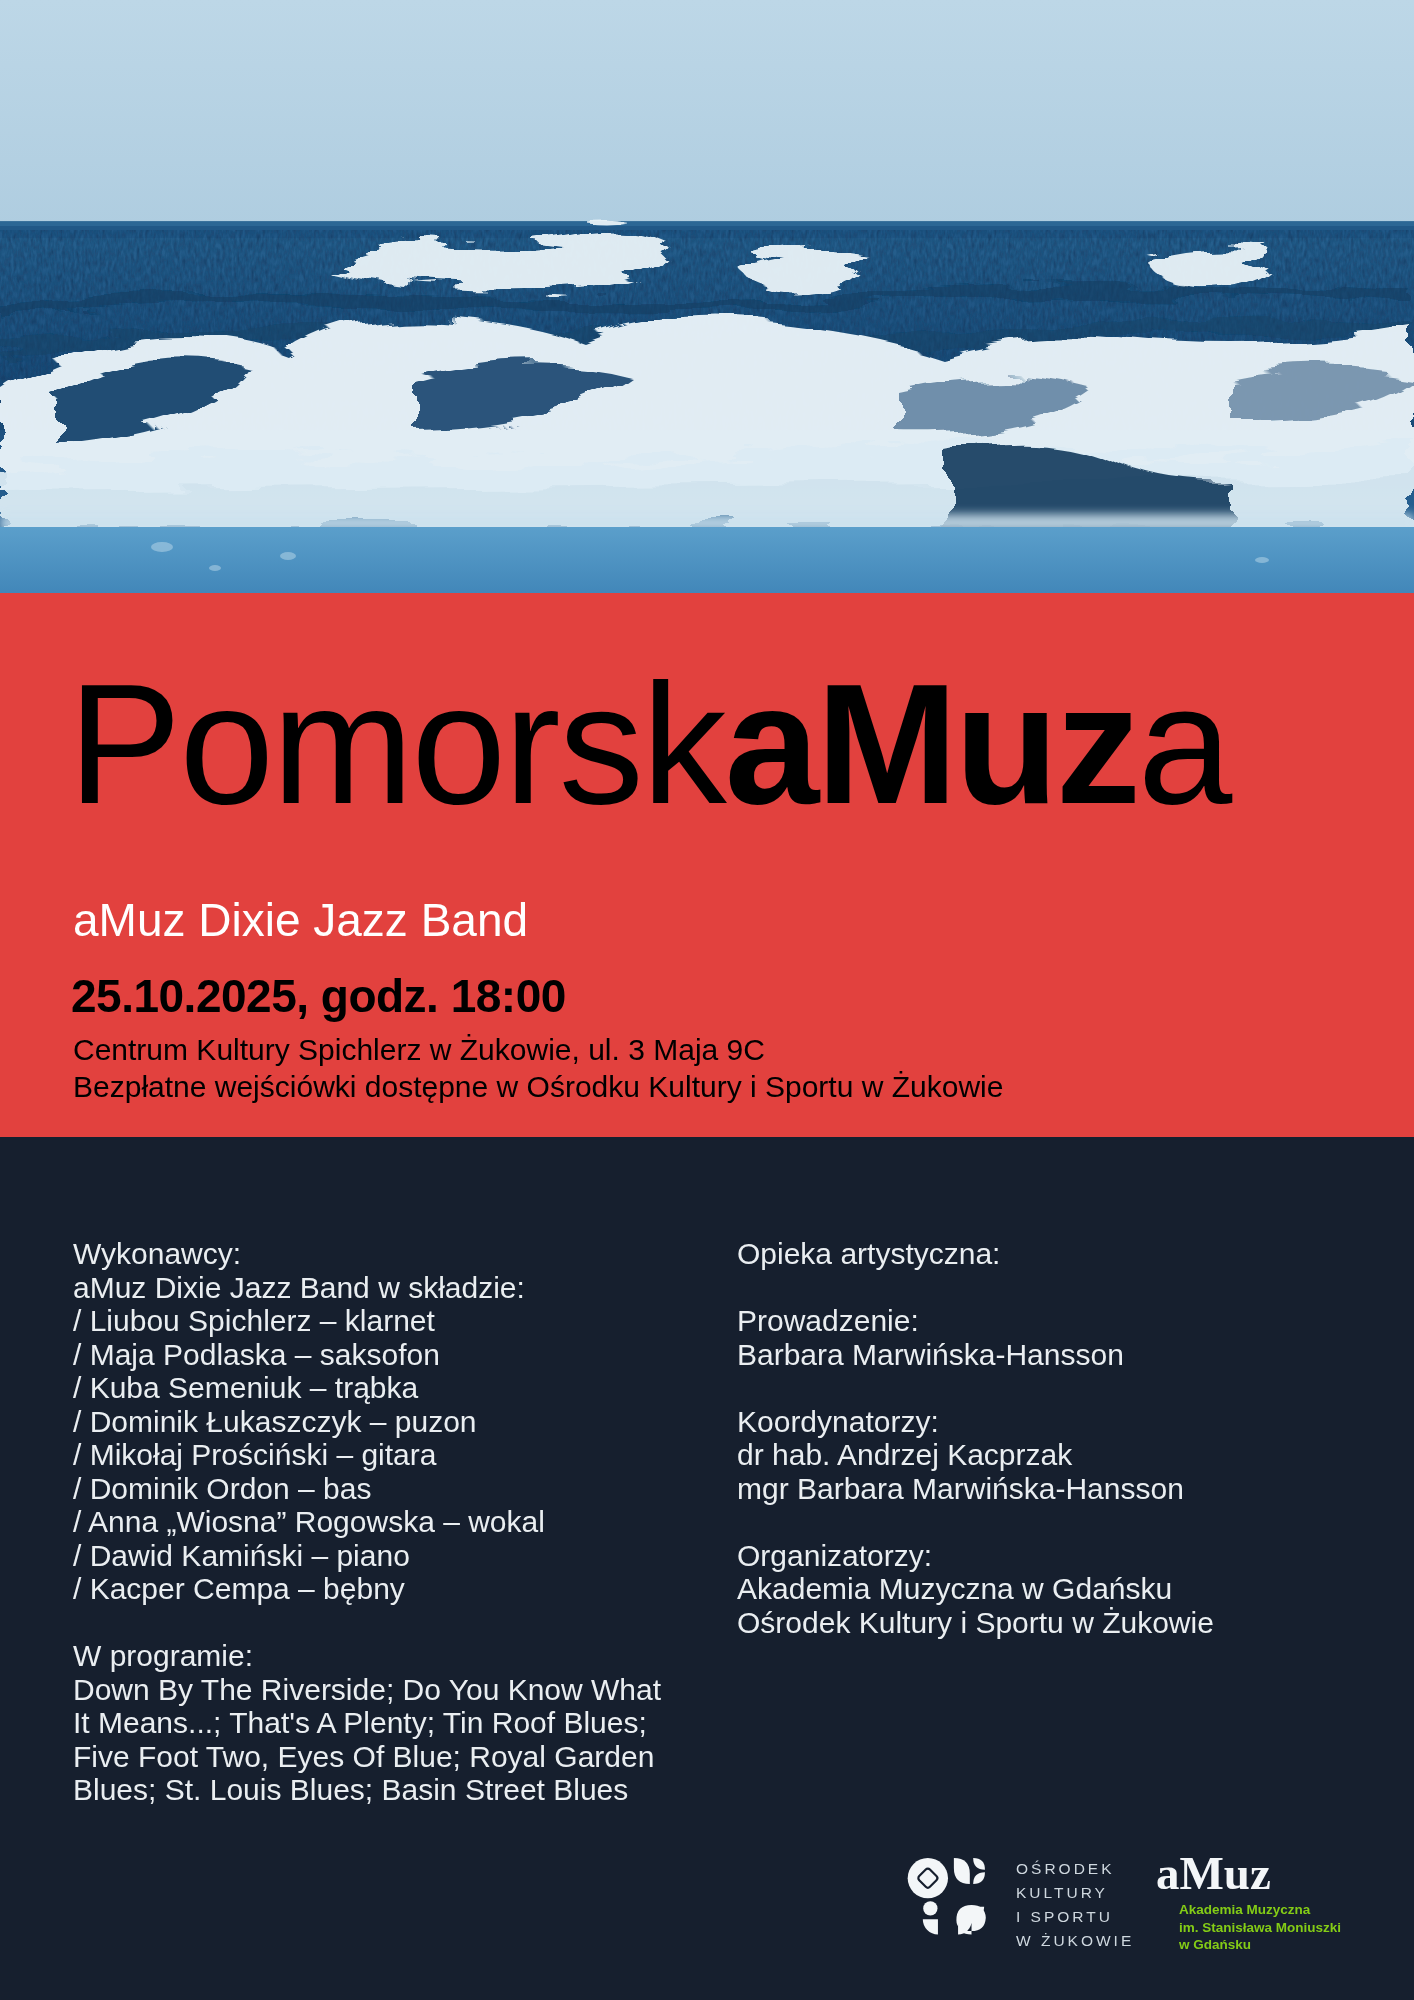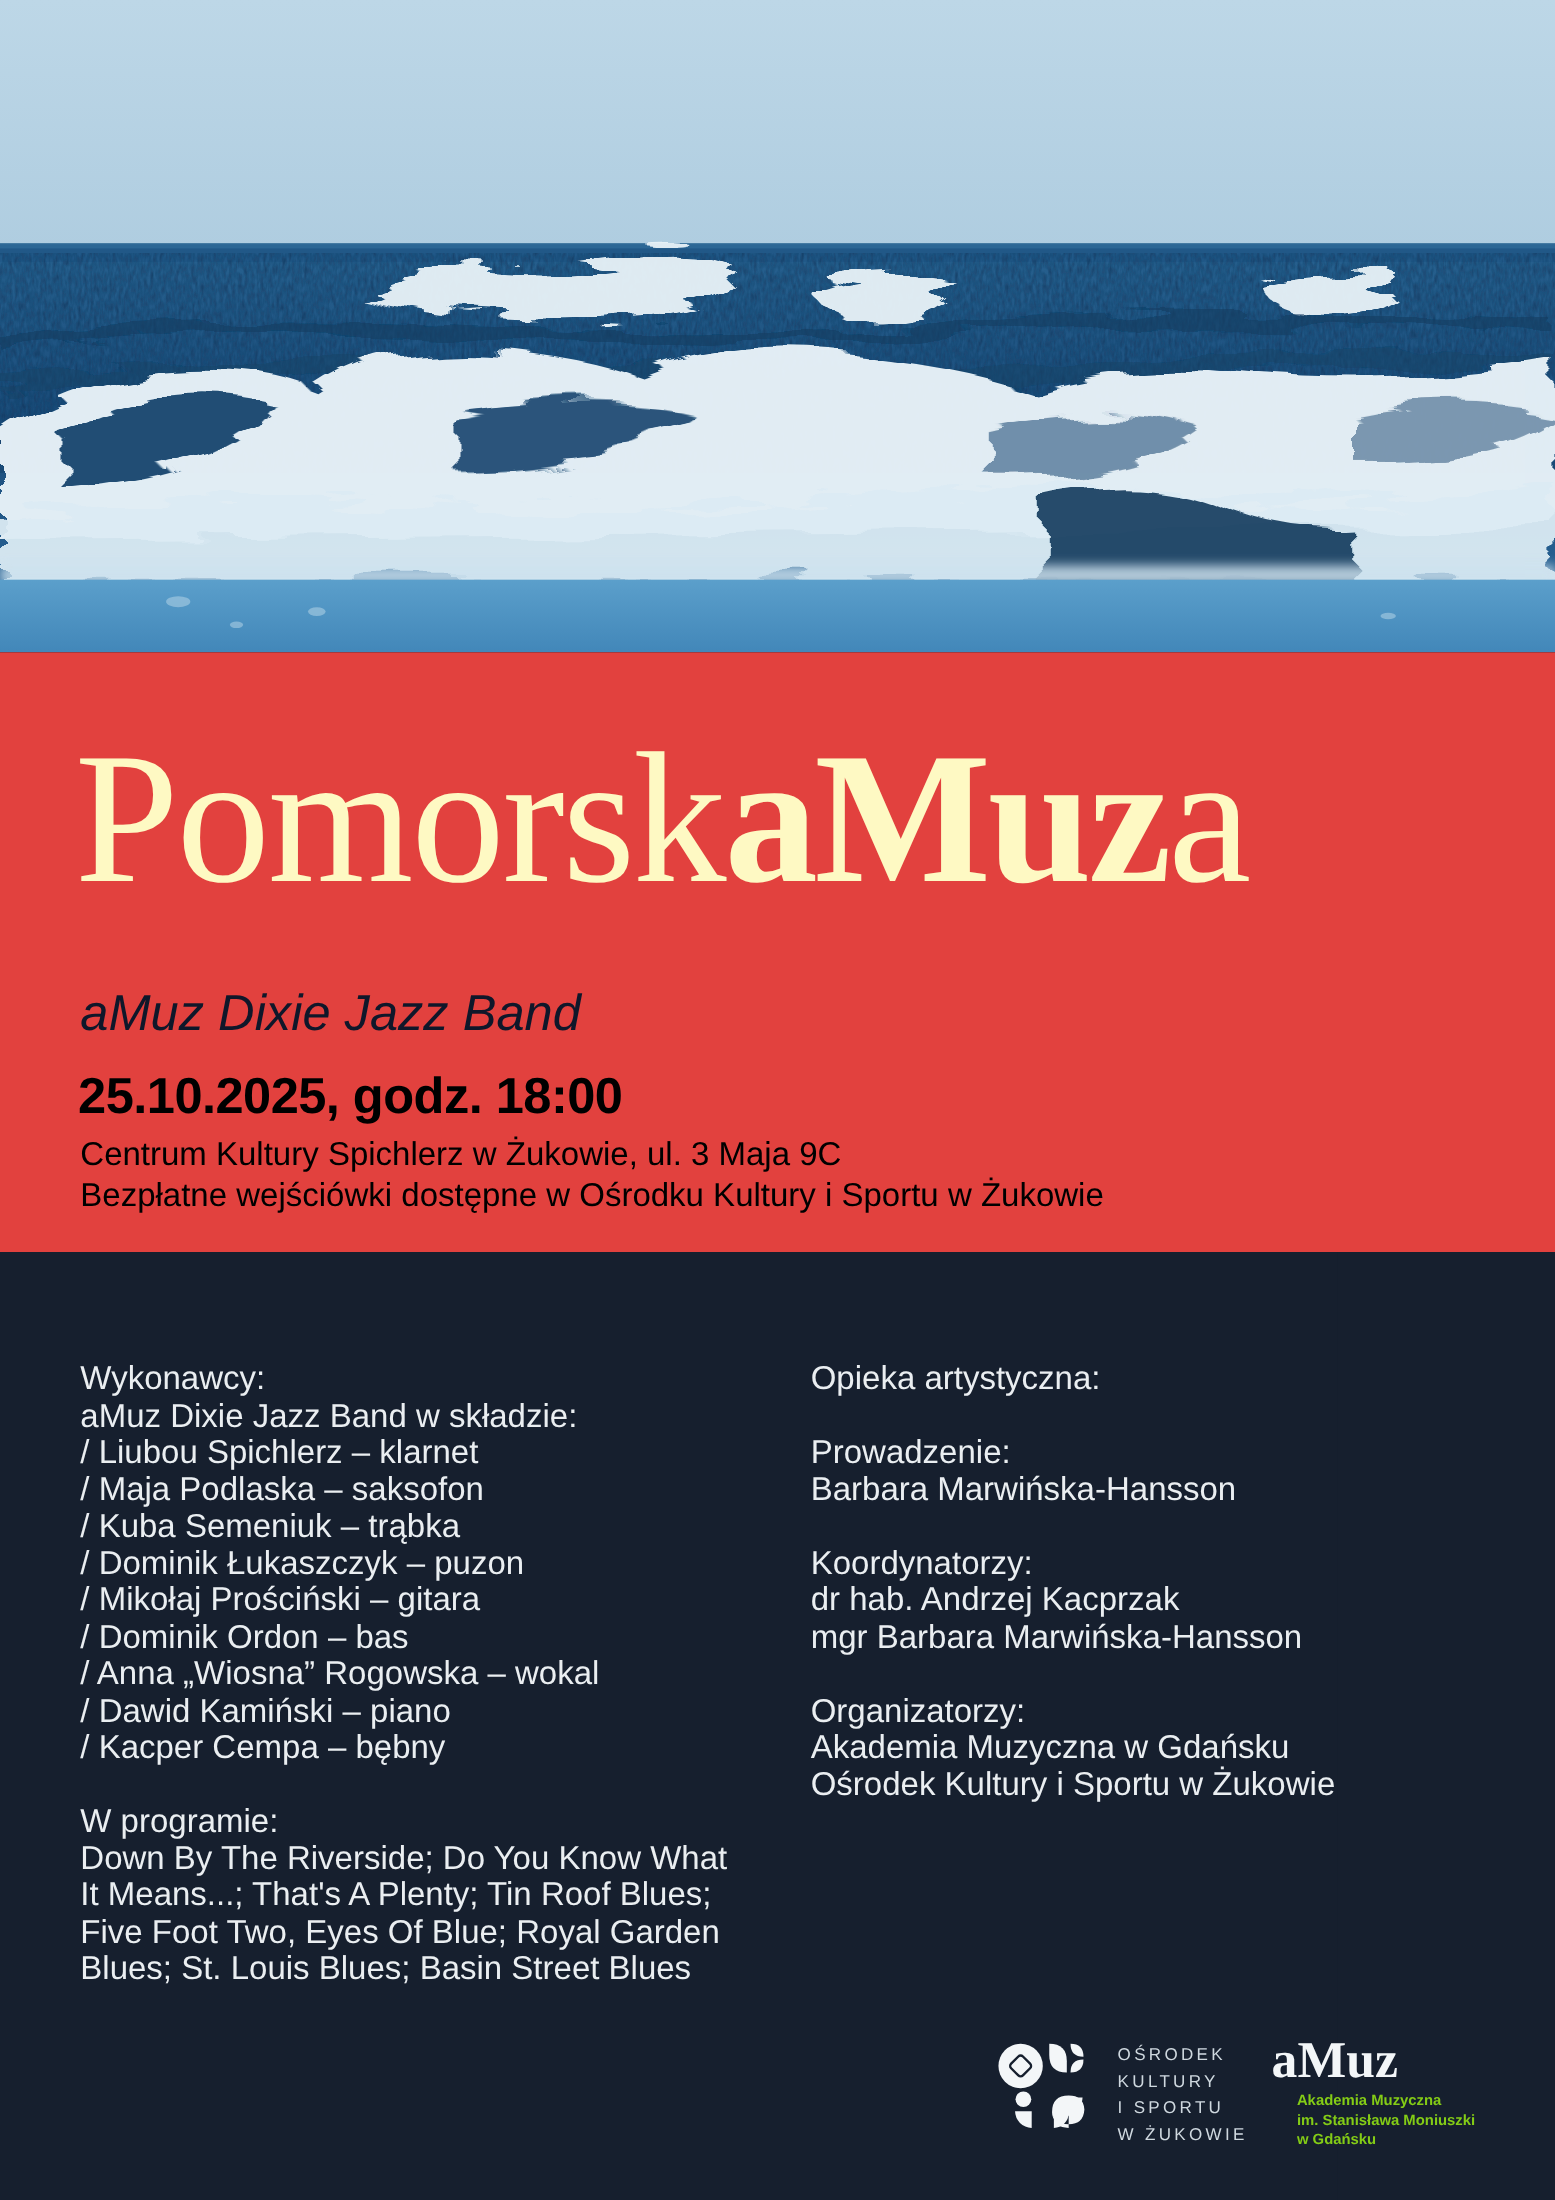--- a/index.html
+++ b/index.html
@@ -8,24 +8,24 @@
     background:#161f2e;font-family:"Liberation Sans",sans-serif;
   }
   
   .photo{position:absolute;left:0;top:0;width:1414px;height:593px;}
   .photo svg{display:block;width:1414px;height:593px;}
   
   .red{position:absolute;left:0;top:593px;width:1414px;height:544px;background:#e2413e;}
   .title{
     position:absolute;left:68px;top:66px;margin:0;
     font-size:170px;line-height:1;font-weight:400;letter-spacing:-2px;
-    color:#fef9c3;white-space:nowrap;font-family:Liberation Serif, serif;
+    color:#000000;white-space:nowrap;
   }
   .title .bold{font-weight:700;letter-spacing:-3px;}
-  .band{position:absolute;left:73px;top:300px;font-size:46px;font-weight:400;color:#0f172a;font-style:italic;}
+  .band{position:absolute;left:73px;top:300px;font-size:46px;font-weight:400;color:#ffffff;}
   .datetime{position:absolute;left:71px;top:376px;font-size:46px;font-weight:700;color:#000000;letter-spacing:-0.5px;}
   .venue{position:absolute;left:73px;top:438px;font-size:30px;line-height:37px;font-weight:400;color:#000000;}
   
   .navy{position:absolute;left:0;top:1137px;width:1216px;height:863px;background:#161f2e;color:#eaeef1;}
   .col{position:absolute;top:100px;font-size:30px;line-height:33.5px;font-weight:400;}
   .col-left{left:73px;width:600px;}
   .col-right{left:737px;width:620px;}
   .block{margin:0 0 33.5px 0;}
   .block div{white-space:nowrap;}
   .program div{white-space:normal;}

